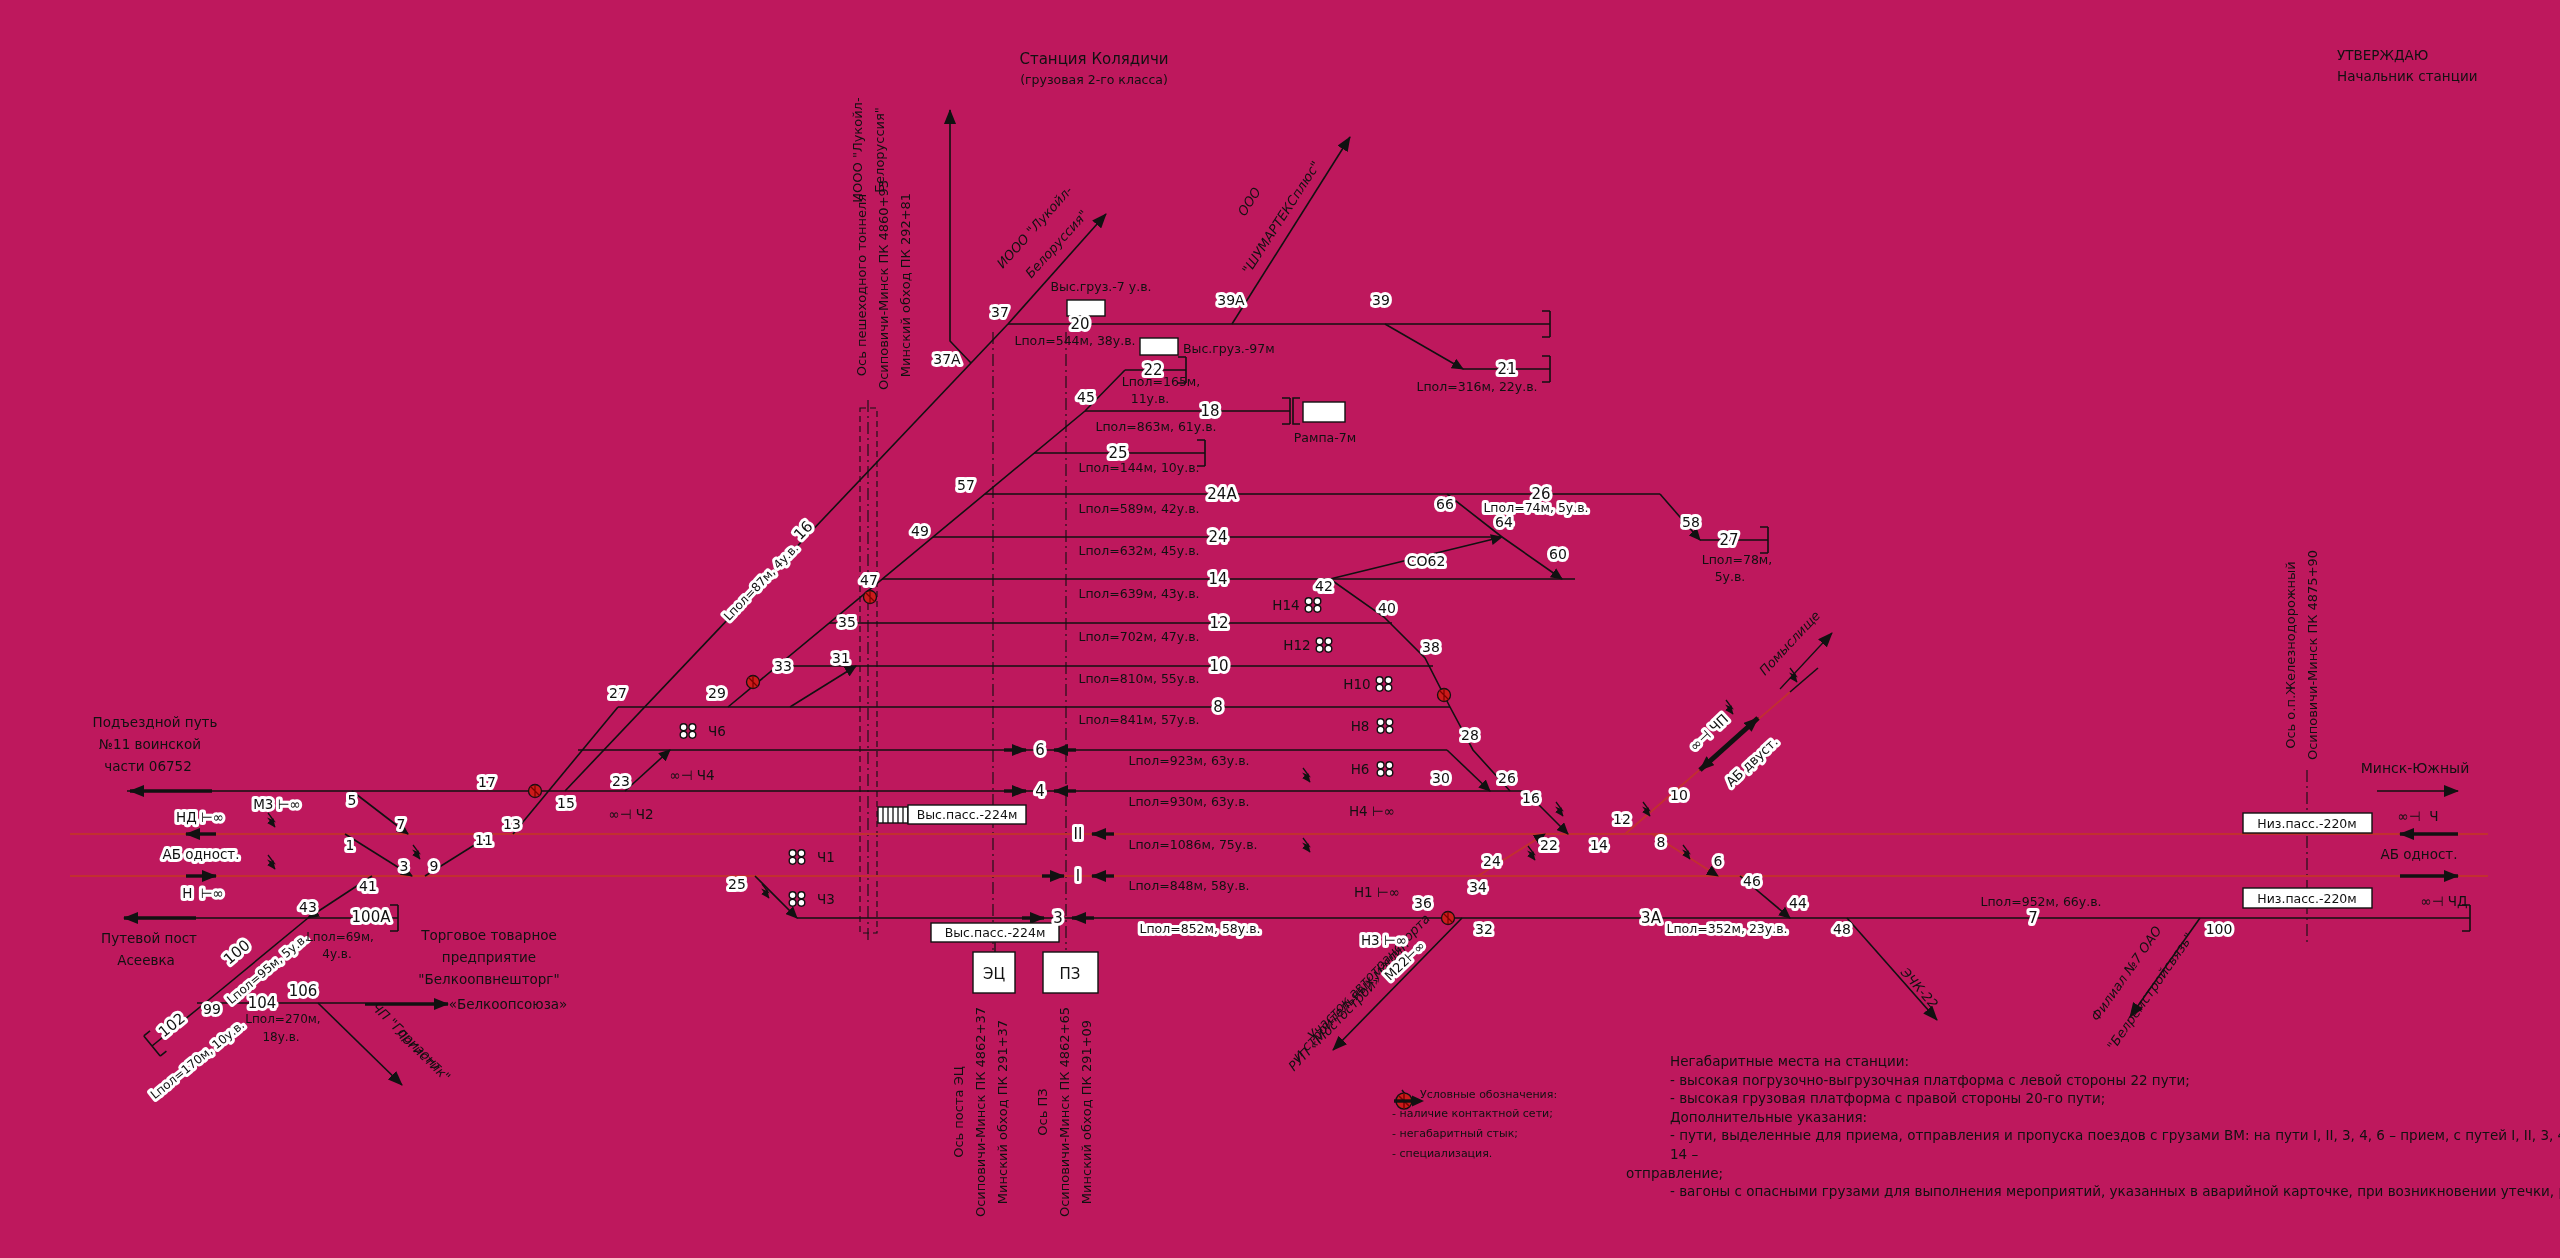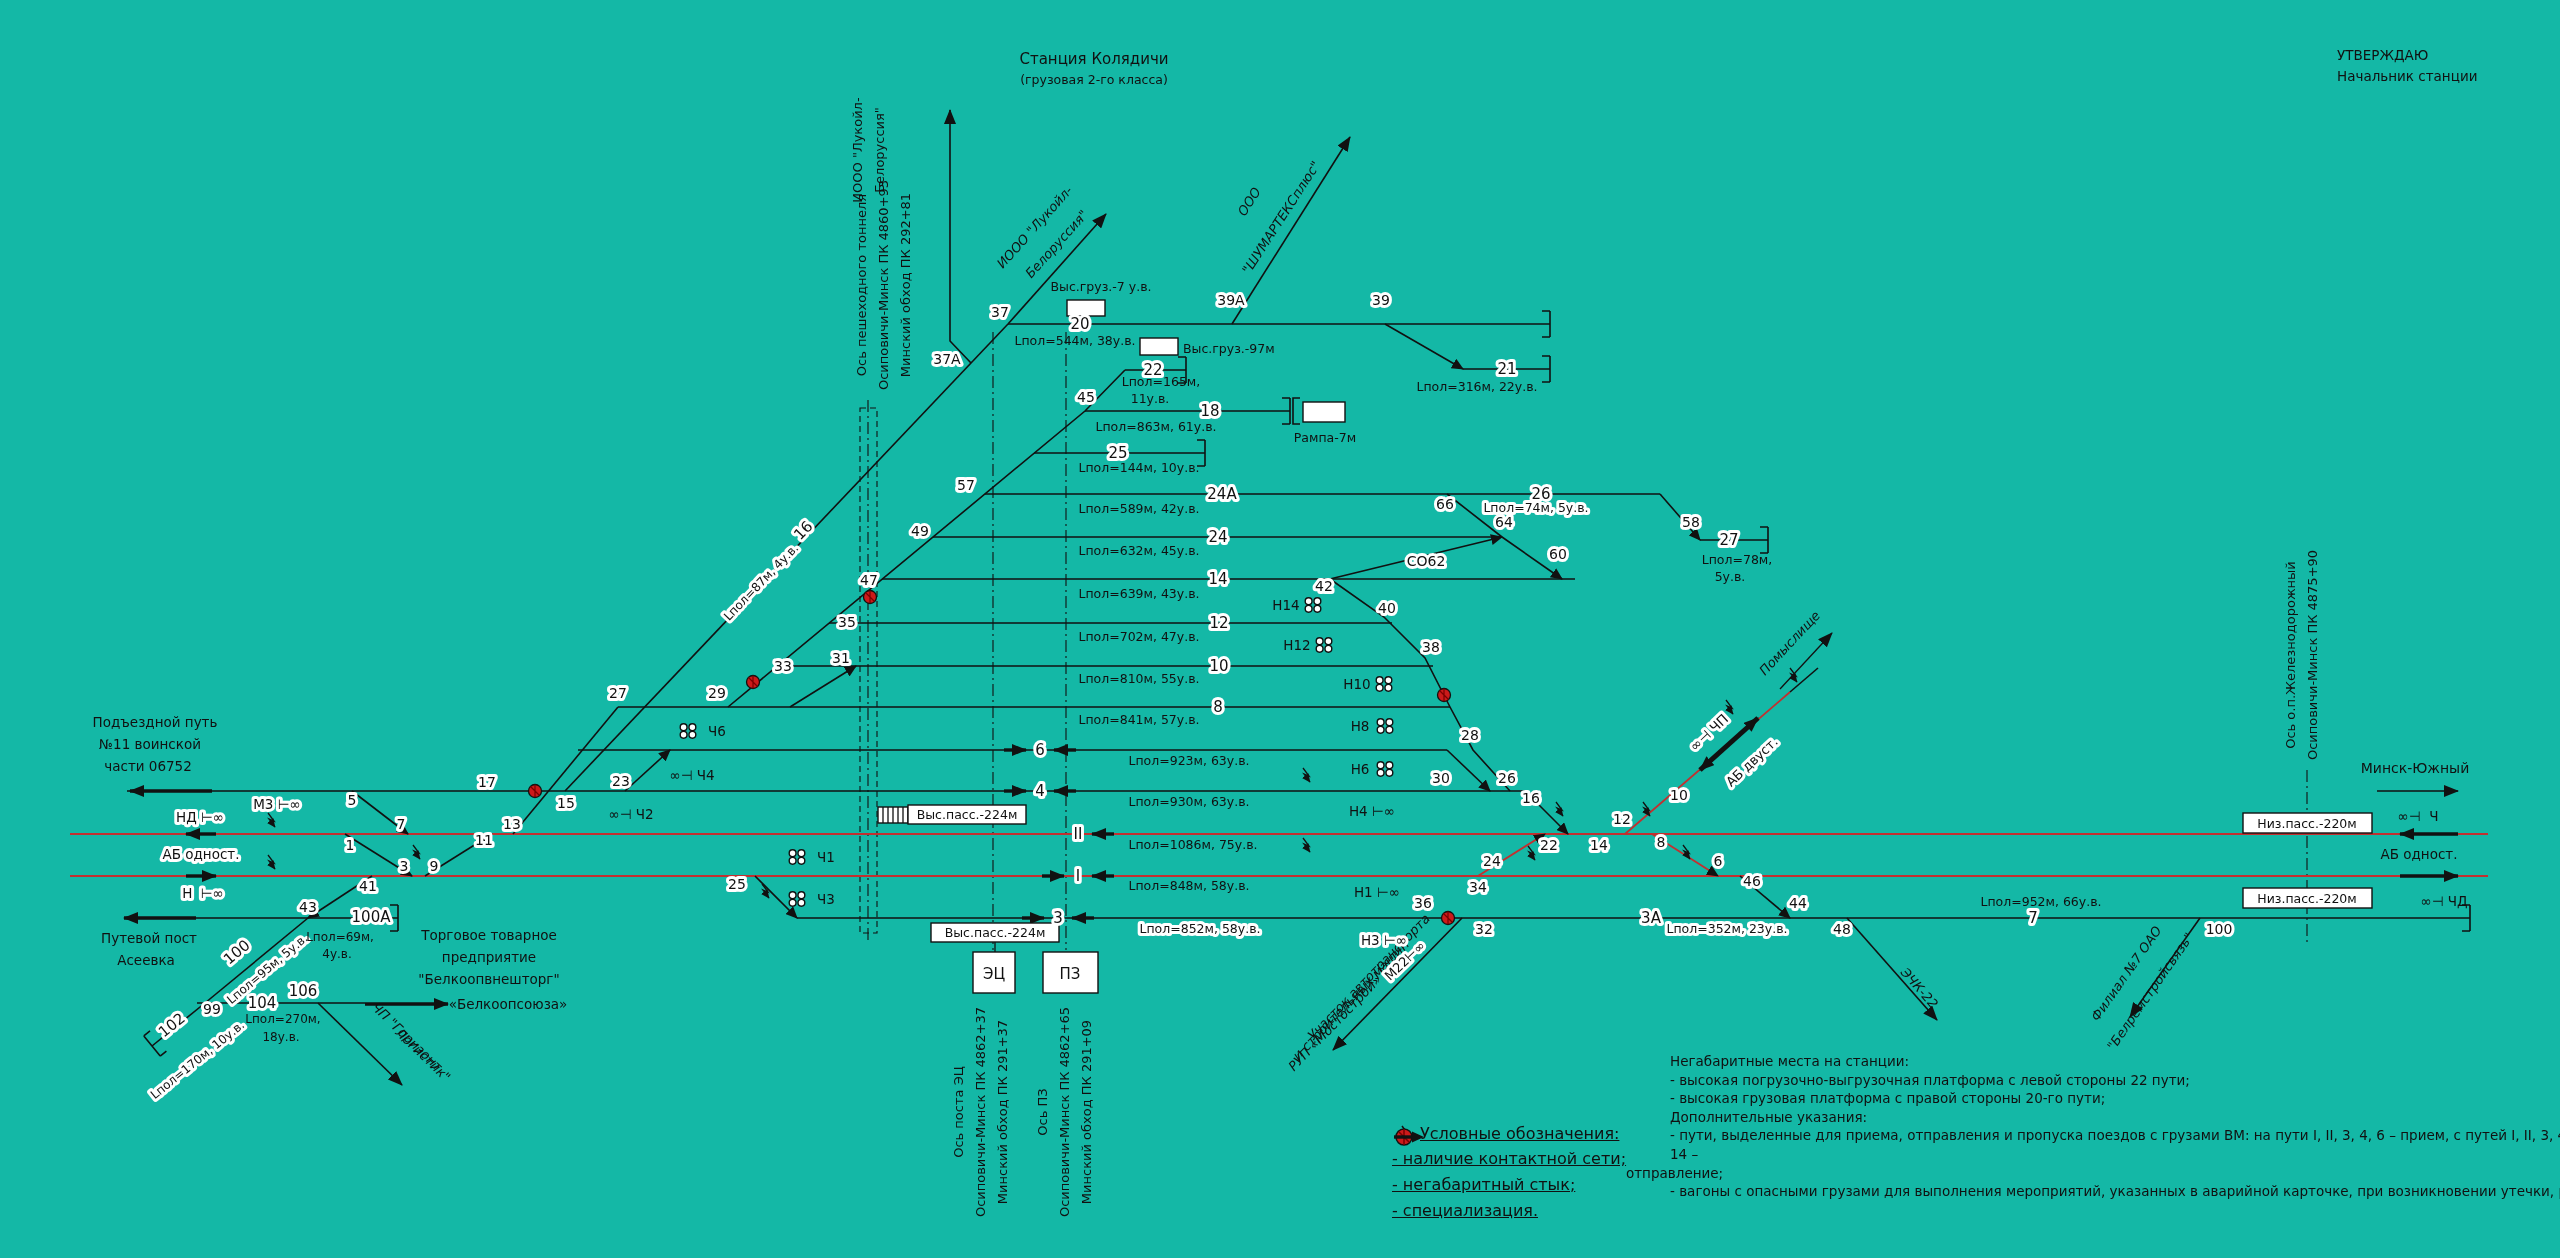--- a/index.html
+++ b/index.html
@@ -1,30 +1,30 @@
 <!DOCTYPE html>
 <html><head>
 <meta charset="utf-8">
 <style>
   html,body{margin:0;padding:0;background:#fff;}
-  #stage{position:relative;width:2560px;height:1258px;background:#14b8a6;overflow:hidden;
+  #stage{position:relative;width:2560px;height:1258px;background:#be185d;overflow:hidden;
          font-family:"DejaVu Sans","Liberation Sans",sans-serif;color:#111;}
   svg{position:absolute;left:0;top:0;}
   svg text{fill:#111;font-family:"DejaVu Sans","Liberation Sans",sans-serif;}
   .lbl{white-space:pre;}
   .hl{paint-order:stroke fill;stroke:#fff;stroke-width:6px;stroke-linejoin:round;}
   .it{font-style:italic;}
   .trk{stroke:#111;stroke-width:1.6;fill:none;}
   .red{stroke:#c23030;stroke-width:1.8;fill:none;}
   .thin{stroke:#111;stroke-width:1.3;fill:none;}
   .thick{stroke:#111;stroke-width:3.4;fill:none;}
   .dd{stroke:#111;stroke-width:1.1;fill:none;stroke-dasharray:12 4 2 4;}
   .dash{stroke:#111;stroke-width:1.1;fill:none;stroke-dasharray:6 4;}
   .box{fill:#fff;stroke:#111;stroke-width:1.4;}
-  #legend{position:absolute;left:1392px;top:1124px;width:300px;font-size:16px;text-decoration:underline;}
+  #legend{position:absolute;left:1392px;top:1088px;width:300px;font-size:11px;}
   #legend .lg-title{margin-left:28px;margin-bottom:6px;}
   .lg-item{display:flex;margin-bottom:7px;}
   .lg-item .ic{width:34px;height:26px;flex:0 0 34px;}
   #notes{position:absolute;left:1670px;top:1052px;width:885px;font-size:13.5px;line-height:18.6px;}
   #notes div{white-space:nowrap;}
   #notes div:nth-child(7){margin-left:-44px;}
 </style>
 </head>
 <body>
 

